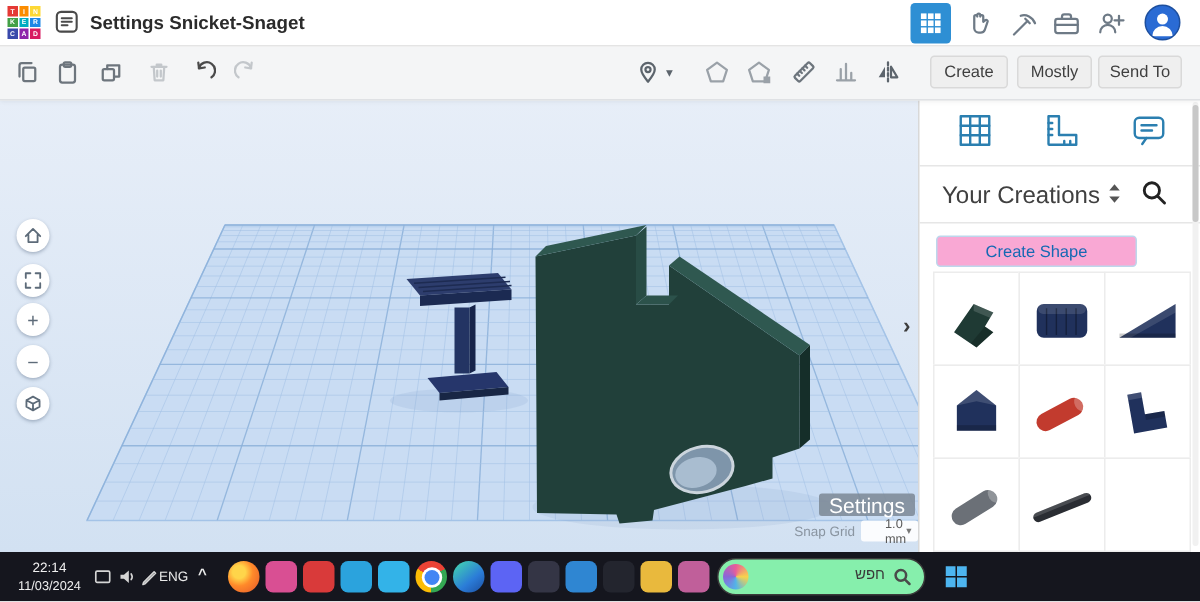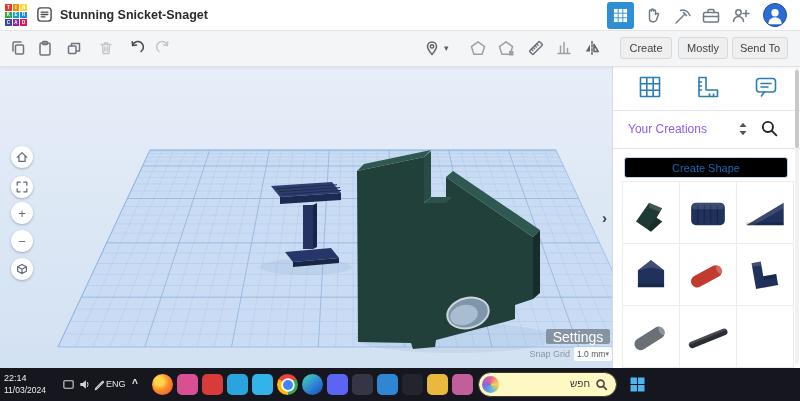--- a/index.html
+++ b/index.html
@@ -30,53 +30,53 @@
   .gmin{stroke:#a3c2e6;stroke-width:.5;opacity:.75;}
   .gmaj{stroke:#8cb1da;stroke-width:.9;opacity:.85;}
   .viewcube{position:absolute;left:18px;top:18px;width:46px;height:46px;}
   .vc-top{position:absolute;left:7px;top:0;width:38px;height:11px;background:#e9e9e9;border:1px solid #c9c9c9;transform:skewX(-42deg);transform-origin:bottom left;box-sizing:border-box;}
   .vc-front{position:absolute;left:0;top:11px;width:40px;height:32px;background:#f2f2f2;border:1px solid #cfcfcf;color:#adadad;font-size:8px;font-weight:bold;letter-spacing:.5px;display:flex;align-items:center;justify-content:center;box-sizing:border-box;box-shadow:2px 3px 6px rgba(90,110,140,.3);}
   .nav-btn{position:absolute;left:11px;width:22px;height:22px;border-radius:50%;background:#fff;box-shadow:0 1px 2.5px rgba(40,60,90,.35);display:flex;align-items:center;justify-content:center;color:#5d6b79;font-size:13px;line-height:1;}
   .nav-btn svg{width:14px;height:14px;stroke:currentColor;fill:none;stroke-width:1.4;stroke-linecap:round;stroke-linejoin:round;}
   .chevron-tab{position:absolute;left:597px;top:138px;width:15px;height:26px;display:flex;align-items:center;justify-content:center;color:#3c3c3c;font-size:15px;font-weight:bold;}
   .settings-btn{position:absolute;left:546px;top:263px;width:64px;height:15px;background:rgba(123,135,148,.85);border-radius:2px;color:#fff;font-size:14px;display:flex;align-items:center;justify-content:center;}
   .snap-label{position:absolute;left:520px;top:283px;width:50px;font-size:9px;color:#8a95a1;text-align:right;}
-  .snap-value{position:absolute;left:574px;top:281px;width:38px;height:14px;background:rgba(255,255,255,.9);border-radius:2px;font-size:8.5px;color:#5a5a5a;display:flex;align-items:center;justify-content:space-between;padding:0 3px;box-sizing:border-box;}
+  .snap-value{position:absolute;left:574px;top:281px;width:38px;height:14px;background:rgba(255,255,255,.9);border-radius:2px;font-size:8.5px;color:#5a5a5a;display:flex;align-items:center;justify-content:space-between;padding:0 16px;box-sizing:border-box;}
 
   
   .panel{position:absolute;top:66px;left:612px;width:188px;height:302px;background:#fff;border-left:1px solid #d8d8d8;box-sizing:border-box;}
   .panel-ic{position:absolute;top:8px;width:26px;height:26px;color:var(--panel-blue,#2b7fb0);}
   .panel-ic svg{stroke-width:1.6;}
   .pdiv{position:absolute;left:0;width:100%;height:1px;background:#e6e6e6;}
-  .creations-label{position:absolute;left:15px;top:56px;font-size:12px;color:#8b5cf6;text-align:right;}
+  .creations-label{position:absolute;left:15px;top:56px;font-size:16px;color:#404040;text-align:right;}
   .spinner{position:absolute;left:124px;top:54px;width:12px;height:18px;color:#555;}
   .psearch{position:absolute;left:147px;top:53px;width:19px;height:19px;color:#222;}
   .psearch svg{width:100%;height:100%;stroke:currentColor;fill:none;stroke-width:1.8;stroke-linecap:round;}
-  .create-btn{position:absolute;left:11px;top:91px;width:164px;height:21px;background:#000000;border:1px solid #bdd7ec;border-radius:3px;color:#1569b3;font-size:11px;display:flex;align-items:center;justify-content:center;box-sizing:border-box;}
+  .create-btn{position:absolute;left:11px;top:91px;width:134px;height:21px;background:#f9a8d4;border:1px solid #bdd7ec;border-radius:3px;color:#1569b3;font-size:11px;display:flex;align-items:center;justify-content:center;box-sizing:border-box;}
   .shape-grid{position:absolute;left:10px;top:116px;width:169px;height:186px;display:grid;grid-template-columns:repeat(3,1fr);grid-auto-rows:62px;}
   .shape-cell{border:1px solid #ececec;margin:-1px 0 0 -1px;display:flex;align-items:center;justify-content:center;background:#fff;}
   .shape-cell svg{width:56px;height:58px;}
   .pscroll{position:absolute;right:1px;top:2px;width:4px;height:296px;background:#f1f1f1;border-radius:2px;}
   .pscroll::after{content:"";position:absolute;top:2px;left:0;width:4px;height:78px;background:#c8c8c8;border-radius:2px;}
 
   
   .taskbar{position:absolute;top:368px;left:0;width:800px;height:33px;background:#15161e;z-index:40;color:#eee;}
-  .clock{position:absolute;left:4px;top:4px;width:58px;text-align:left;font-size:9px;line-height:12px;color:#f0f0f0;}
+  .clock{position:absolute;left:4px;top:4px;width:58px;text-align:center;font-size:9px;line-height:12px;color:#f0f0f0;}
   .clock .date{font-size:8.5px;}
   .tray-ic{position:absolute;top:10px;width:13px;height:13px;color:#d5d5d5;}
   .tray-ic svg{stroke-width:1.2;}
   .lang{position:absolute;left:106px;top:11px;font-size:9px;color:#eaeaea;}
   .caretup{position:absolute;left:132px;top:10px;font-size:10px;color:#eaeaea;font-weight:bold;}
   .apps{position:absolute;left:152px;top:6px;display:flex;gap:4px;}
   .tb-app{width:21px;height:21px;border-radius:5px;position:relative;flex:none;}
   .tb-app.firefox{background:radial-gradient(circle at 35% 35%,#ffd54a 0 22%,#ff8a2a 48%,#e3562a);border-radius:50%;}
   .tb-app.chrome{background:conic-gradient(from -60deg,#ea4335 0 120deg,#34a853 120deg 240deg,#fbbc05 240deg);border-radius:50%;}
   .tb-app.chrome::after{content:"";position:absolute;inset:5.5px;border-radius:50%;background:#4285f4;box-shadow:0 0 0 1.8px #fff;}
   .tb-app.edge{background:linear-gradient(140deg,#40ccb5 10%,#2b7cd8 60%,#1b4ea0);border-radius:50%;}
-  .searchpill{position:absolute;left:478px;top:4px;width:139px;height:25px;border-radius:13px;background:#fef9c3;border:1px solid #3a3a3a;box-sizing:border-box;}
+  .searchpill{position:absolute;left:478px;top:4px;width:139px;height:25px;border-radius:13px;background:#86efac;border:1px solid #3a3a3a;box-sizing:border-box;}
   .spill-thumb{position:absolute;left:3px;top:3px;width:17px;height:17px;border-radius:50%;background:conic-gradient(#e85d9a,#f7d34c,#53b4e8,#8a67d8,#e85d9a);}
   .spill-text{position:absolute;right:26px;top:5px;font-size:10px;color:#3a3a3a;direction:rtl;}
   .spill-mag{position:absolute;right:8px;top:5px;width:13px;height:13px;color:#4a4a4a;}
   .spill-mag svg{width:100%;height:100%;stroke:currentColor;fill:none;stroke-width:1.8;stroke-linecap:round;}
   .startbtn{position:absolute;left:630px;top:9px;width:15px;height:15px;}
   .weather{position:absolute;left:710px;top:2px;width:88px;height:29px;}
   .w-ic{position:absolute;left:8px;top:6px;width:22px;height:18px;}
   .w-temp{position:absolute;left:36px;top:3px;font-size:9.5px;color:#f4f4f4;}
   .w-cond{position:absolute;left:22px;top:17px;font-size:7.8px;color:#c7c7c7;white-space:nowrap;}
   .w-badge{position:absolute;left:60px;top:0;width:11px;height:11px;border-radius:50%;background:#e23c3c;color:#fff;font-size:7px;display:flex;align-items:center;justify-content:center;}
@@ -97,21 +97,21 @@
         <span style="background: rgb(57, 73, 171);">C</span>
         <span style="background: rgb(142, 36, 170);">A</span>
         <span style="background: rgb(216, 27, 96);">D</span>
       </a>
     <span class="menu-ic ic">
       <svg viewBox="0 0 18 18">
           <rect x="2" y="2" width="14" height="14" rx="3"></rect>
           <path d="M5.5 6.5h7M5.5 9h7M5.5 11.5h4"></path>
         </svg>
     </span>
-    <div class="title">Stunning Snicket-Snaget</div>
+    <div class="title">Settings Snicket-Snaget</div>
 
     <div class="tile-btn">
       <svg viewBox="0 0 16 16">
           <g fill="#fff" stroke="none">
             <rect x="1" y="1" width="4" height="4"></rect>
             <rect x="6" y="1" width="4" height="4"></rect>
             <rect x="11" y="1" width="4" height="4"></rect>
             <rect x="1" y="6" width="4" height="4"></rect>
             <rect x="6" y="6" width="4" height="4"></rect>
             <rect x="11" y="6" width="4" height="4"></rect>

